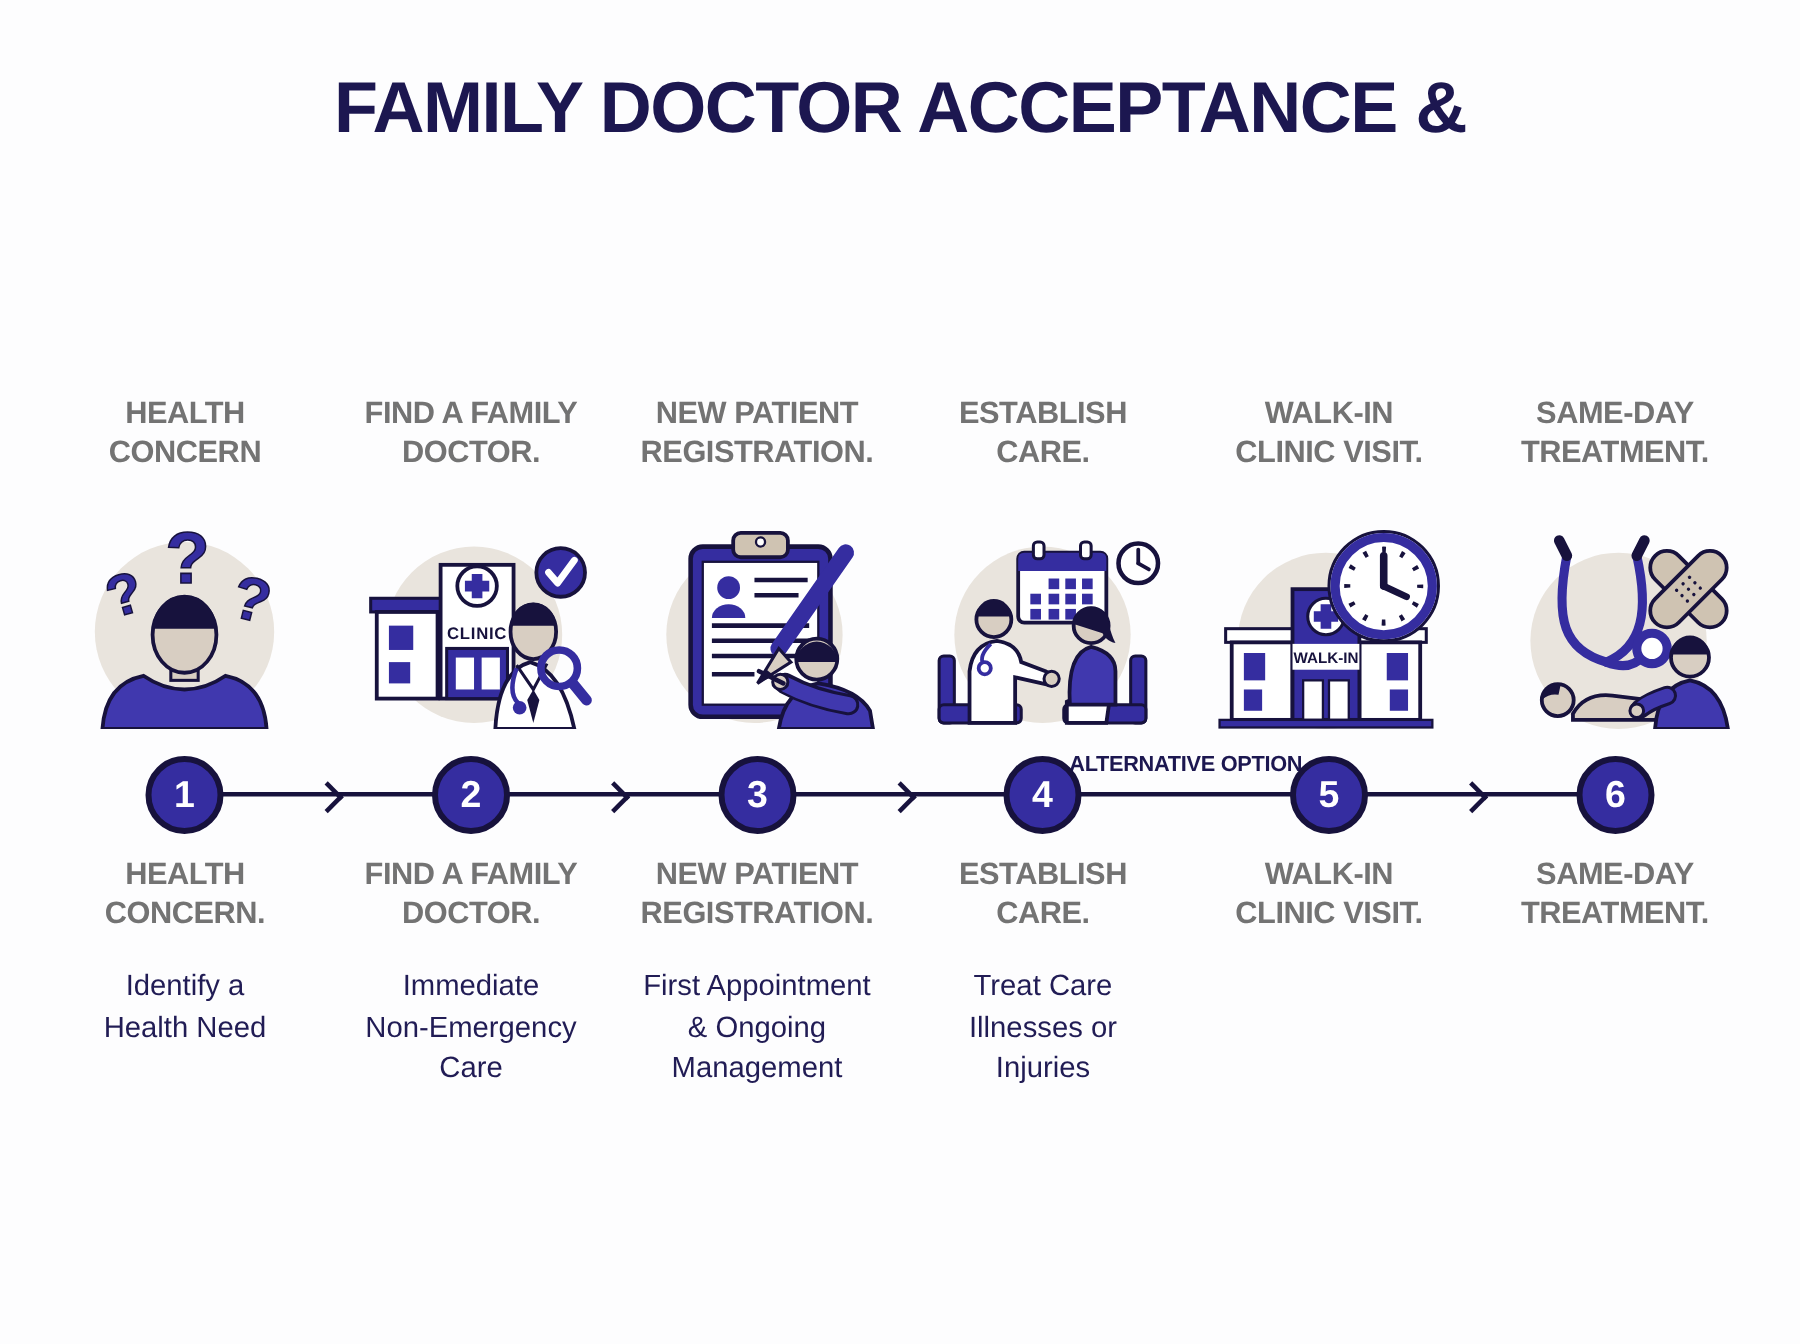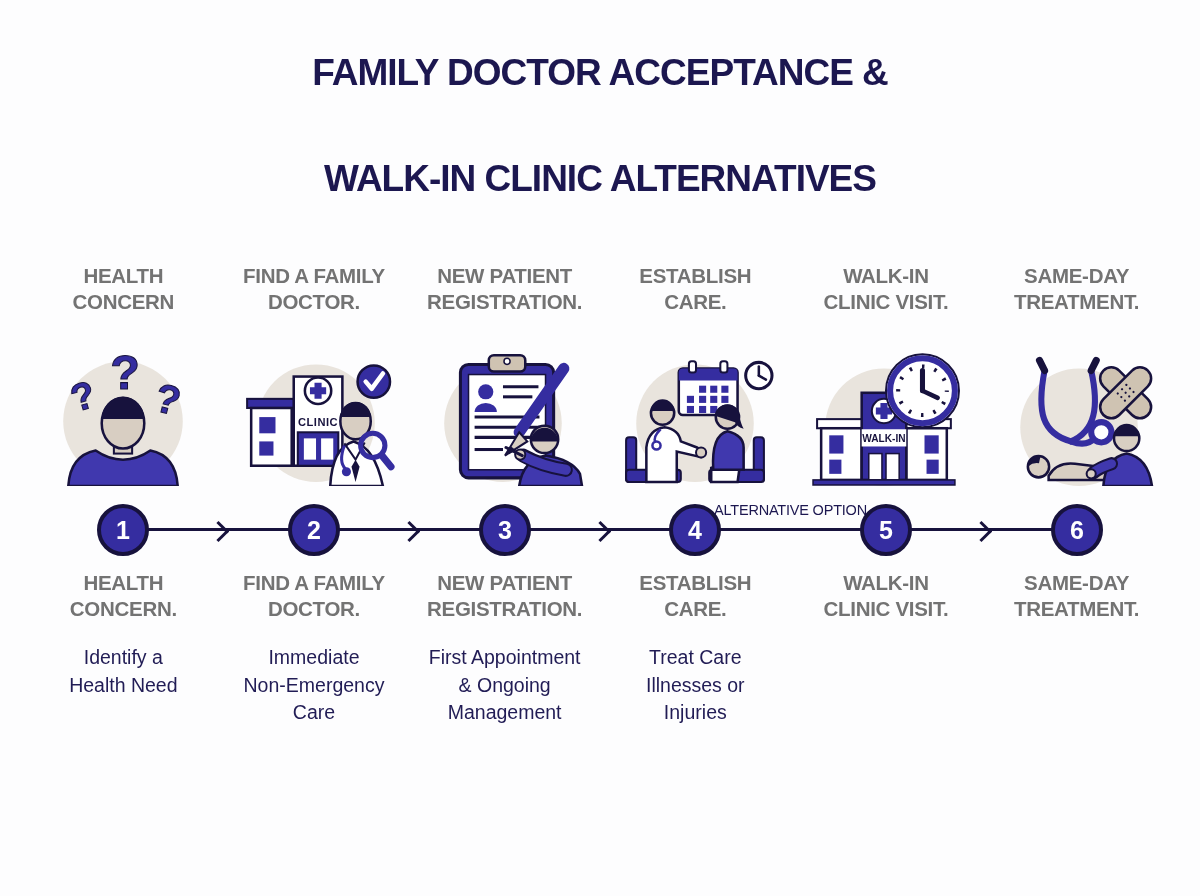--- a/index.html
+++ b/index.html
@@ -3,21 +3,21 @@
 <meta charset="utf-8">
 <style>
   html,body{margin:0;padding:0;background:#fff;}
   .page{
     position:relative;width:1200px;height:896px;overflow:hidden;
     background:#fdfdfe;color:#211c55;
     font-family:"Liberation Sans",sans-serif;
   }
   .title{
     position:absolute;top:46px;left:0;width:100%;text-align:center;
-    font-weight:bold;font-size:37px;line-height:53px;letter-spacing:-1px;
+    font-weight:bold;font-size:48px;line-height:53px;letter-spacing:-1px;
     color:#1c1750;white-space:pre-line;
   }
   .row{position:absolute;left:28px;width:1144px;display:flex;}
   .col{width:190.66px;flex:0 0 auto;text-align:center;}
   .top-labels{top:263px;}
   .icons-row{top:334px;}
   .bottom-labels{top:570px;}
   .descs{top:644px;}
   .step-label{
     font-weight:bold;font-size:20.5px;line-height:26px;
@@ -35,31 +35,30 @@
     border:4px solid #17123d;background:#352da0;color:#fff;
     font-weight:bold;font-size:25px;display:flex;align-items:center;justify-content:center;
   }
   .tl-chev{
     position:absolute;top:24px;width:12px;height:12px;
     border-top:3px solid #17123d;border-right:3px solid #17123d;
     transform:rotate(45deg);
   }
   .alt-label{
     position:absolute;top:2px;left:695px;width:191px;text-align:center;
-    font-weight:normal;font-size:14.5px;letter-spacing:-0.2px;color:#1c1750;
+    font-weight:bold;font-size:14.5px;letter-spacing:-0.2px;color:#1c1750;
   }
   svg text{font-family:"Liberation Sans",sans-serif;}
 </style>
 </head>
 <body>
 
 <div class="page">
 
   <div class="title"><span>FAMILY DOCTOR ACCEPTANCE &amp;</span><br>
-    <span>WALK-IN CLINIC ALTERNATIVES</span>
   </div>
 
   <div class="row top-labels">
     <div class="col">
         <div class="step-label">HEALTH
 CONCERN</div>
       </div>
     <div class="col">
         <div class="step-label">FIND A FAMILY
 DOCTOR.</div>

